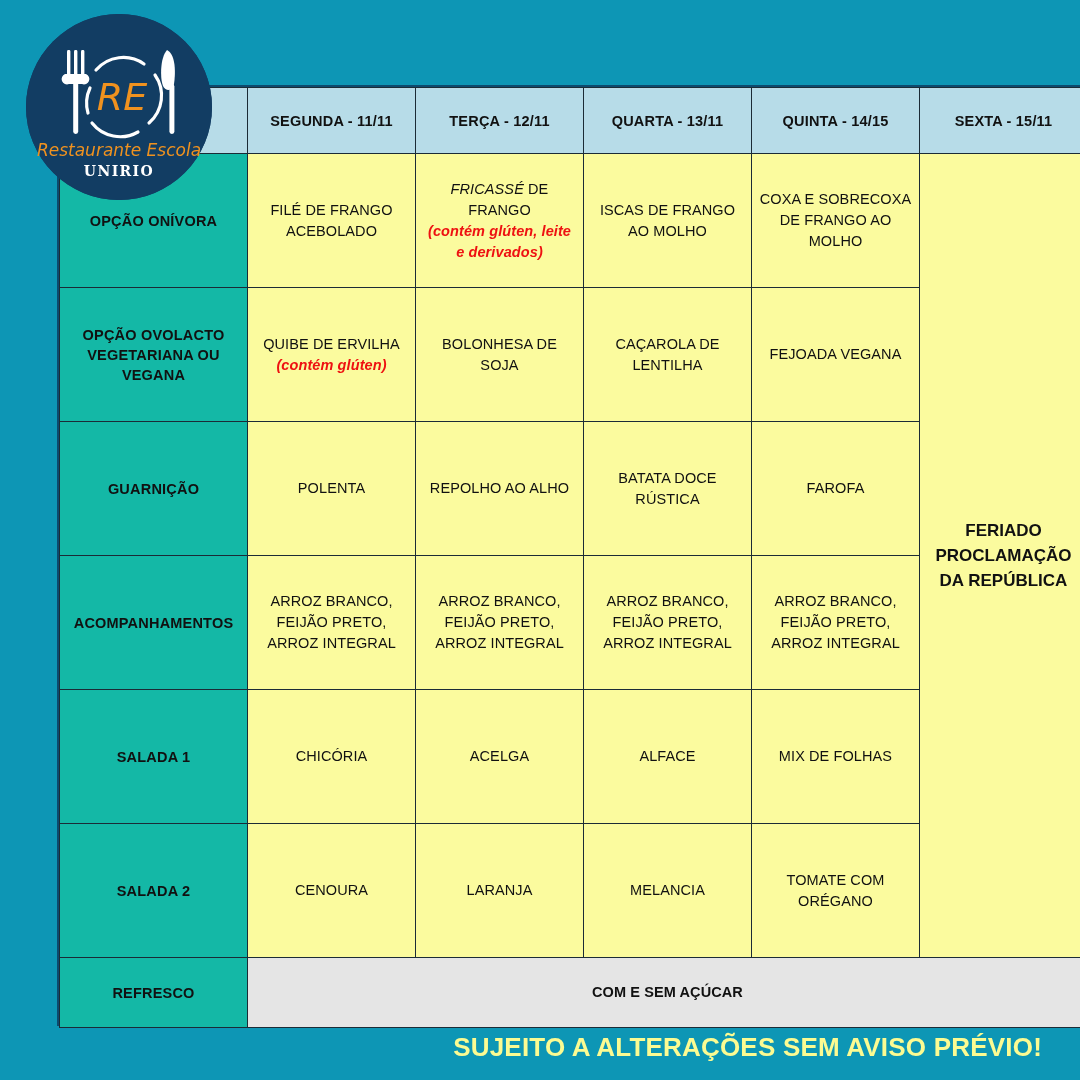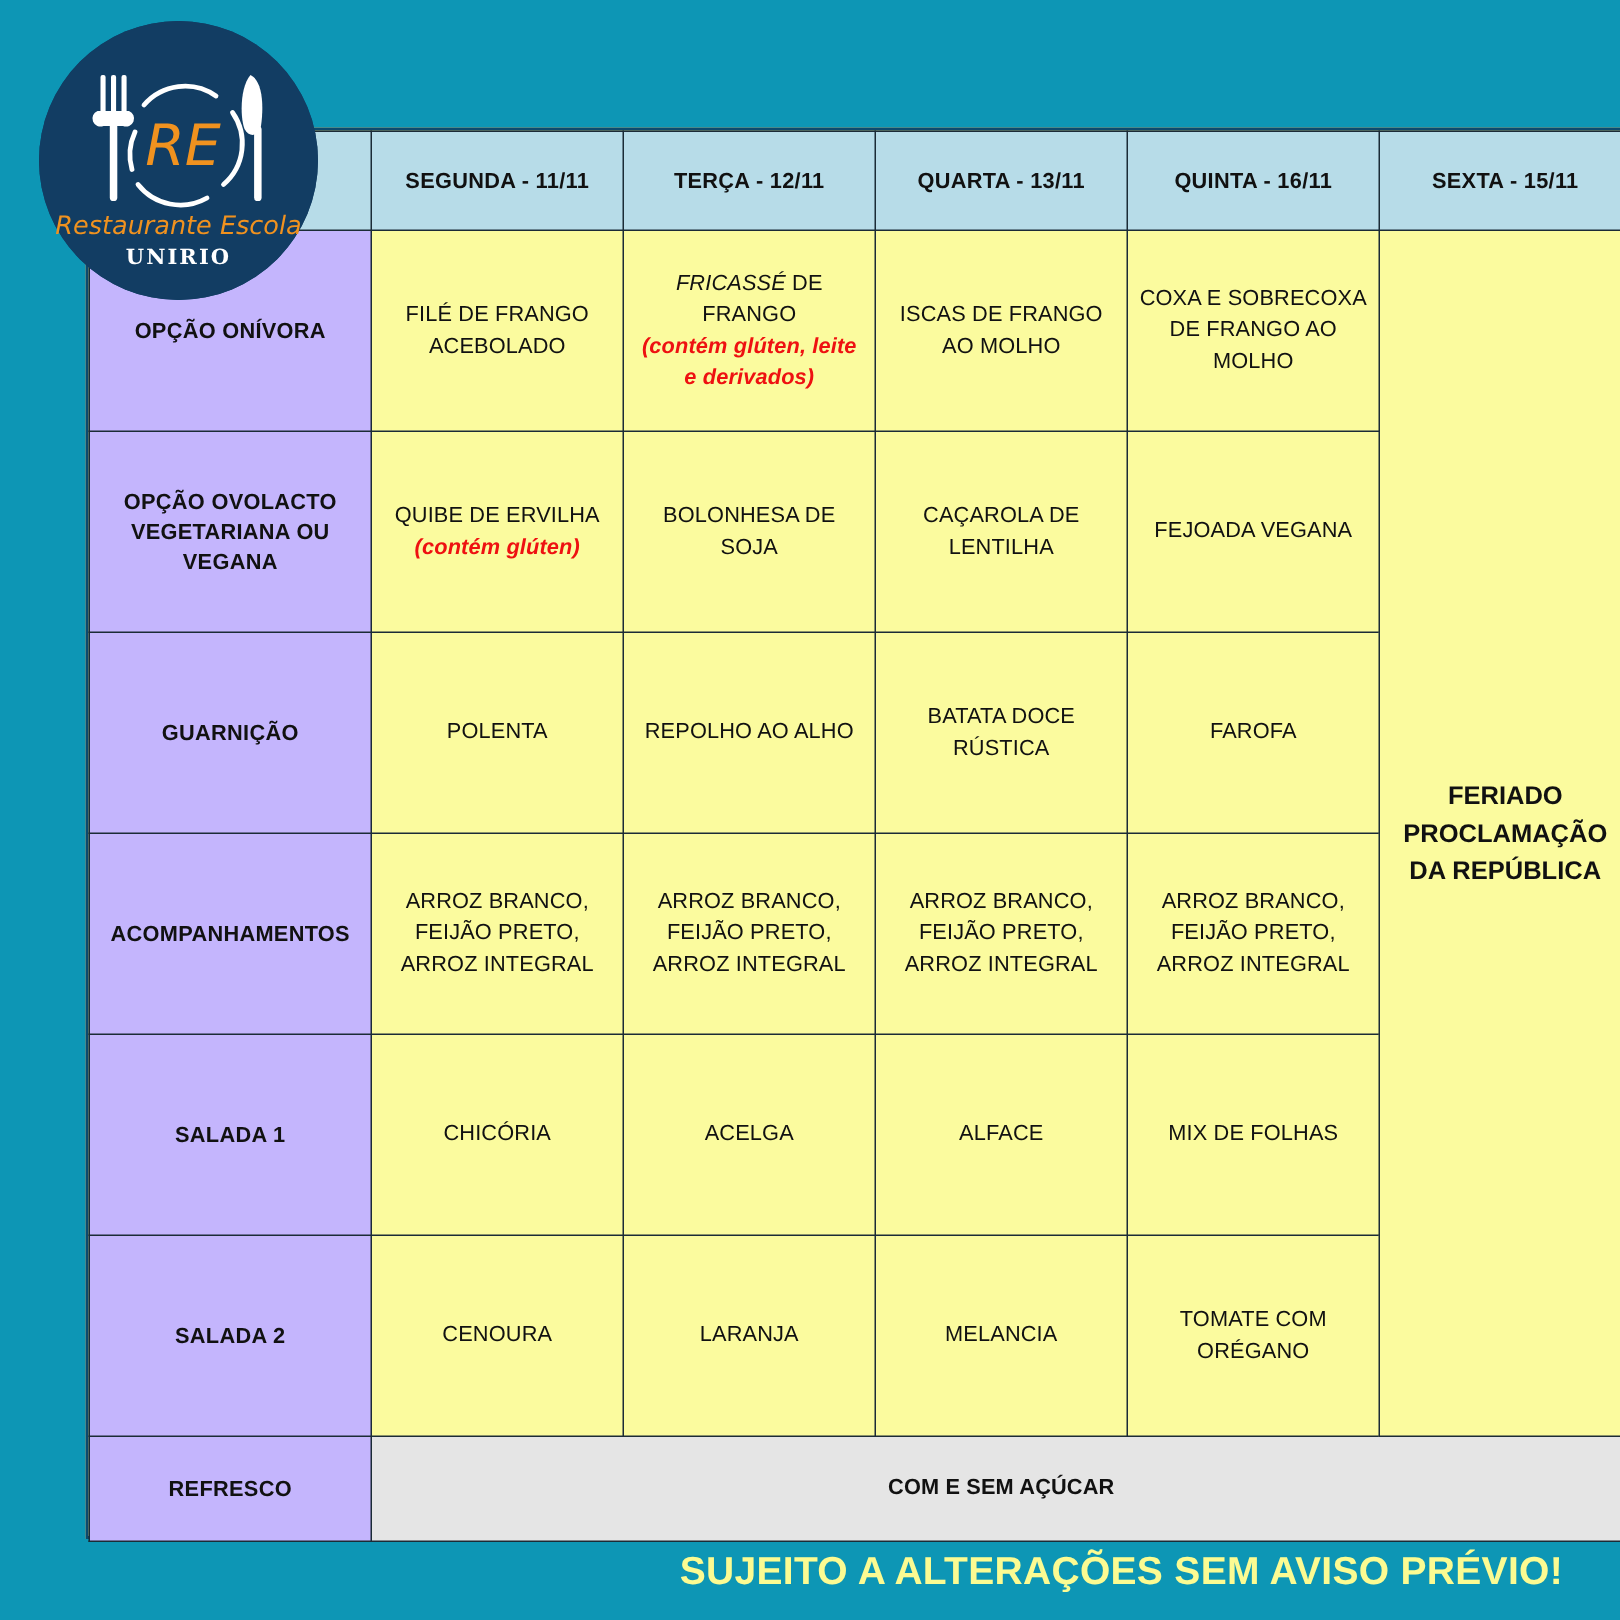--- a/index.html
+++ b/index.html
@@ -58,21 +58,21 @@
     font-size:14.5px;
     font-weight:bold;
     letter-spacing:0.2px;
     height:66px;
   }
   th.corner {
     background:#b7dce8;
     border-right:1px solid #1b2b36;
   }
   td.rowlabel {
-    background:#c4b5fd;
+    background:#14b8a6;
     font-size:14.5px;
     font-weight:bold;
     line-height:20px;
     letter-spacing:0.2px;
   }
   td.cell {
     background:#fbfb9e;
     font-size:14.5px;
     line-height:21px;
     letter-spacing:0.1px;
@@ -154,21 +154,21 @@
           <col class="day">
           <col class="day">
           <col class="day">
       </colgroup>
       <thead>
         <tr>
           <th class="corner"></th>
           <th class="dayhead">SEGUNDA - 11/11</th>
           <th class="dayhead">TERÇA - 12/11</th>
           <th class="dayhead">QUARTA - 13/11</th>
-          <th class="dayhead">QUINTA - 16/11</th>
+          <th class="dayhead">QUINTA - 14/15</th>
           <th class="dayhead">SEXTA - 15/11</th>
         </tr>
       </thead>
       <tbody>
 
         <tr style="height:134px;">
           <td class="rowlabel">OPÇÃO ONÍVORA</td>
           <td class="cell">
             <span>FILÉ DE FRANGO ACEBOLADO</span>
           </td>

